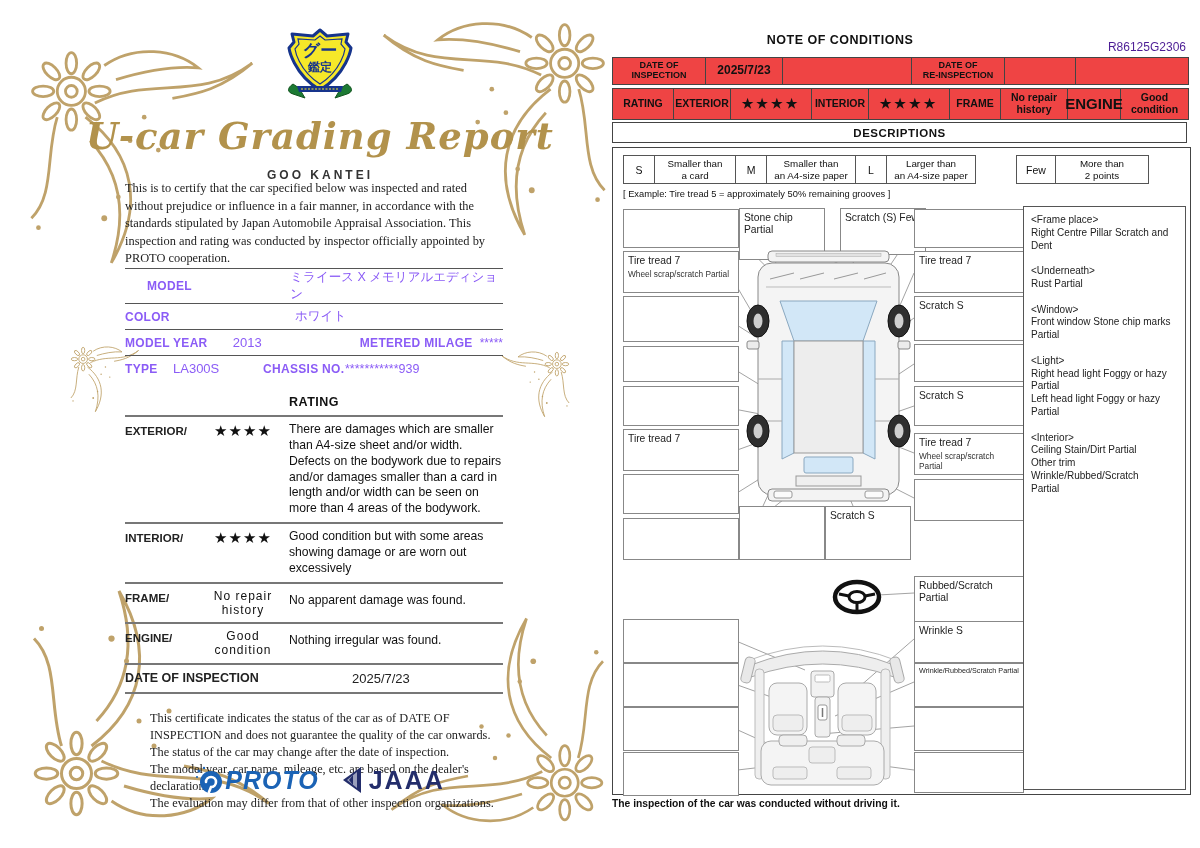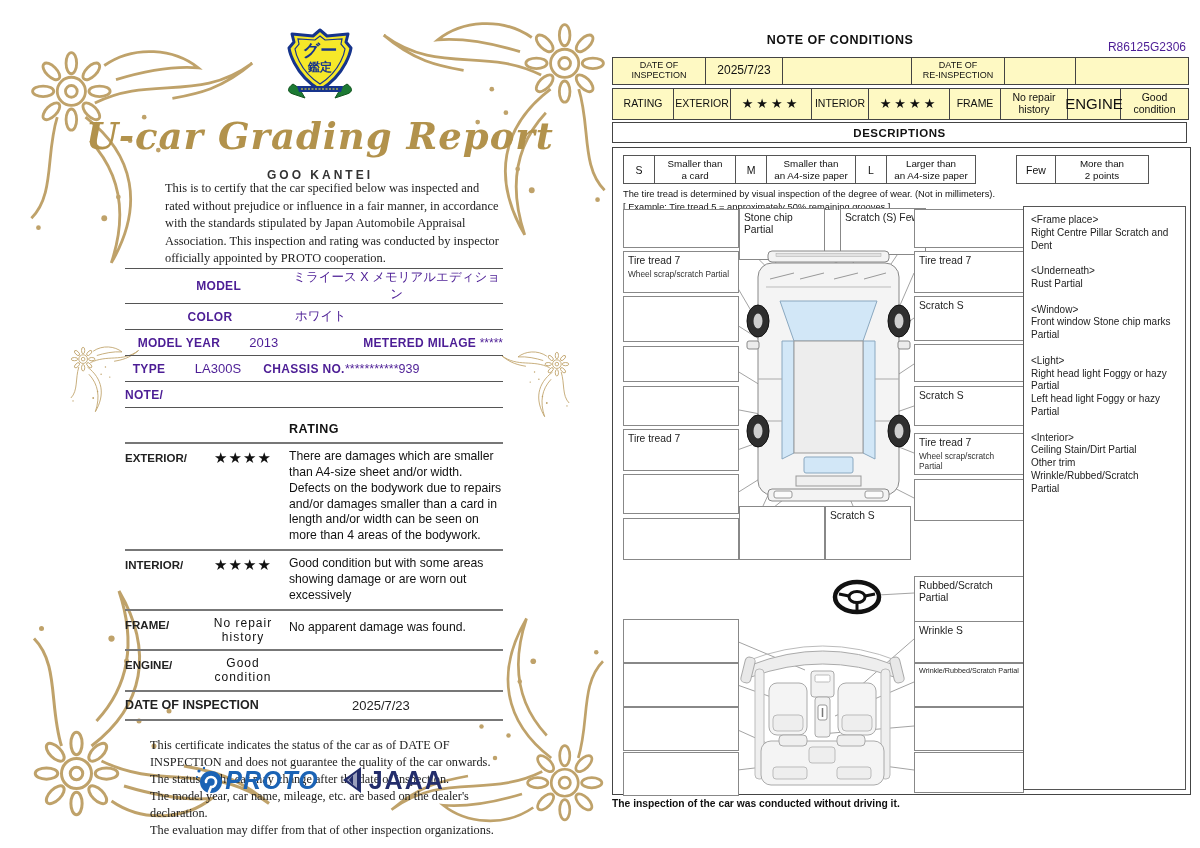--- a/index.html
+++ b/index.html
@@ -7,25 +7,25 @@
           font-family:"Liberation Sans",sans-serif;color:#222;}
   .pre{white-space:pre-line;}
   
   .page1{position:absolute;left:40px;top:0;width:560px;height:848px;}
   .flo{position:absolute;pointer-events:none;}
   .p1-header{position:absolute;left:0;top:28px;width:560px;text-align:center;}
   .p1-title{font-family:"DejaVu Serif",serif;font-style:italic;font-weight:bold;
             font-size:37px;color:#b2924c;margin-top:6px;letter-spacing:1px;}
   .p1-sub{font-size:12px;letter-spacing:3px;color:#333;margin-top:10px;font-weight:bold;}
   .p1-body{position:absolute;left:85px;top:180px;width:378px;}
-  .p1-intro{font-family:"Liberation Serif",serif;font-size:12.4px;line-height:1.42;color:#222;margin-left:40px;}
+  .p1-intro{font-family:"Liberation Serif",serif;font-size:12.4px;line-height:1.42;color:#222;}
   .sec-head{text-align:center;font-size:12.5px;font-weight:bold;letter-spacing:.5px;
             margin:14px 0 6px 0;color:#111;}
   .spec-row{display:flex;align-items:center;border-top:1.6px solid #555;
-            min-height:25px;font-size:12px;color:#4c1d95;text-align:center;}
+            min-height:25px;font-size:12px;color:#8b5cf6;}
   .spec-row.last{border-bottom:1.6px solid #555;}
   .spec-label{font-weight:bold;letter-spacing:.3px;}
   .jp{font-size:12.5px;}
   .rate-row{display:flex;border-top:2px solid #777;padding:5px 0;font-size:12.2px;}
   .rate-label{width:72px;font-weight:bold;font-size:11.5px;padding-top:3px;}
   .rate-grade{width:92px;text-align:center;font-size:15px;letter-spacing:1px;color:#111;}
   .rate-grade.small{font-size:12px;line-height:1.15;padding-top:1px;}
   .rate-text{flex:1;line-height:1.3;color:#111;}
   .date-row{display:flex;border-top:2px solid #777;border-bottom:2px solid #777;
             padding:6px 0;font-size:12.5px;font-weight:bold;}
@@ -36,21 +36,21 @@
             justify-content:center;align-items:center;gap:22px;}
   .proto-wrap{display:flex;align-items:center;}
   .proto-txt{font-size:25px;font-weight:bold;font-style:italic;color:#1b63b5;letter-spacing:1px;}
   .jaaa-wrap{display:flex;align-items:center;gap:6px;}
   .jaaa-txt{font-size:25px;font-weight:bold;color:#232d6b;letter-spacing:2px;}
   
   .page2{position:absolute;left:605px;top:0;width:590px;height:848px;font-size:11px;}
   .p2-title{position:absolute;left:0;top:33px;width:470px;text-align:center;
             font-size:12.5px;font-weight:bold;letter-spacing:.5px;color:#111;}
   .p2-no{position:absolute;right:9px;top:40px;font-size:12px;color:#4c1d95;}
-  .tbl{position:absolute;display:flex;border:1.4px solid #444;background:#fef9c3;}
+  .tbl{position:absolute;display:flex;border:1.4px solid #444;background:#ef4444;font-weight:bold;}
   .cell{border-right:1.4px solid #444;display:flex;align-items:center;justify-content:center;
         text-align:center;line-height:1.1;color:#111;}
   .cell:last-child{border-right:none;}
   .cell.hdr{font-size:9px;}
   .stars2{font-size:13px;letter-spacing:3px;}
   .desc-head{position:absolute;left:7px;top:122px;width:573px;height:19px;border:1.4px solid #444;
              display:flex;align-items:center;justify-content:center;font-weight:bold;
              font-size:11.5px;letter-spacing:.5px;color:#111;}
   .content-box{position:absolute;left:7px;top:147px;width:577px;height:646px;border:1.8px solid #444;}
   .lgd{position:absolute;display:flex;border:1.2px solid #555;height:27px;}
@@ -156,23 +156,20 @@
         <span style="width:62px;font-size:13px">2013</span>
         <span class="spec-label" style="width:120px;margin-left:65px">METERED MILAGE</span>
         <span>*****</span>
       </div>
       <div class="spec-row">
         <span class="spec-label" style="width:48px">TYPE</span>
         <span style="width:90px;font-size:13px">LA300S</span>
         <span class="spec-label" style="width:82px">CHASSIS NO.</span>
         <span style="font-size:12.5px">***********939</span>
       </div>
-      <div class="spec-row last">
-        <span class="spec-label">NOTE/</span>
-      </div>
 
       <div class="sec-head" style="margin-top:14px">RATING</div>
 
       <div class="rate-row">
         <span class="rate-label">EXTERIOR/</span>
         <span class="rate-grade">★★★★</span>
         <span class="rate-text">There are damages which are smaller than A4-size sheet and/or width. Defects on the bodywork due to repairs and/or damages smaller than a card in length and/or width can be seen on more than 4 areas of the bodywork.</span>
       </div>
       <div class="rate-row">
         <span class="rate-label">INTERIOR/</span>
@@ -182,20 +179,21 @@
       <div class="rate-row">
         <span class="rate-label">FRAME/</span>
         <span class="rate-grade small pre">No repair
 history</span>
         <span class="rate-text" style="padding-top:4px">No apparent damage was found.</span>
       </div>
       <div class="rate-row">
         <span class="rate-label">ENGINE/</span>
         <span class="rate-grade small pre">Good
 condition</span>
+        <span class="rate-text" style="padding-top:4px">Nothing irregular was found.</span>
       </div>
       <div class="date-row">
         <span>DATE OF INSPECTION</span>
         <span class="val">2025/7/23</span>
       </div>
 
       <div class="p1-disc pre">This certificate indicates the status of the car as of DATE OF
 INSPECTION and does not guarantee the quality of the car onwards.
 The status of the car may change after the date of inspection.
 The model year, car name, mileage, etc. are based on the dealer's
@@ -304,21 +302,20 @@
         <div class="d pre" style="width:88px">Larger than
 an A4-size paper</div>
       </div>
       <div class="lgd" style="left:403px;top:7px">
         <div class="k" style="width:38px">Few</div>
         <div class="d pre" style="width:92px">More than
 2 points</div>
       </div>
 
       <div class="tread">
-        <div>The tire tread is determined by visual inspection of the degree of wear. (Not in millimeters).</div>
         <div>[ Example: Tire tread 5 = approximately 50% remaining grooves ]</div>
       </div>
 
       <div class="abox" style="left:126px;top:60px;width:76px;height:44px">
           <div class="t">Stone chip Partial</div>
         </div>
       <div class="abox" style="left:227px;top:60px;width:76px;height:39px">
           <div class="t">Scratch (S) Few</div>
         </div>
 

